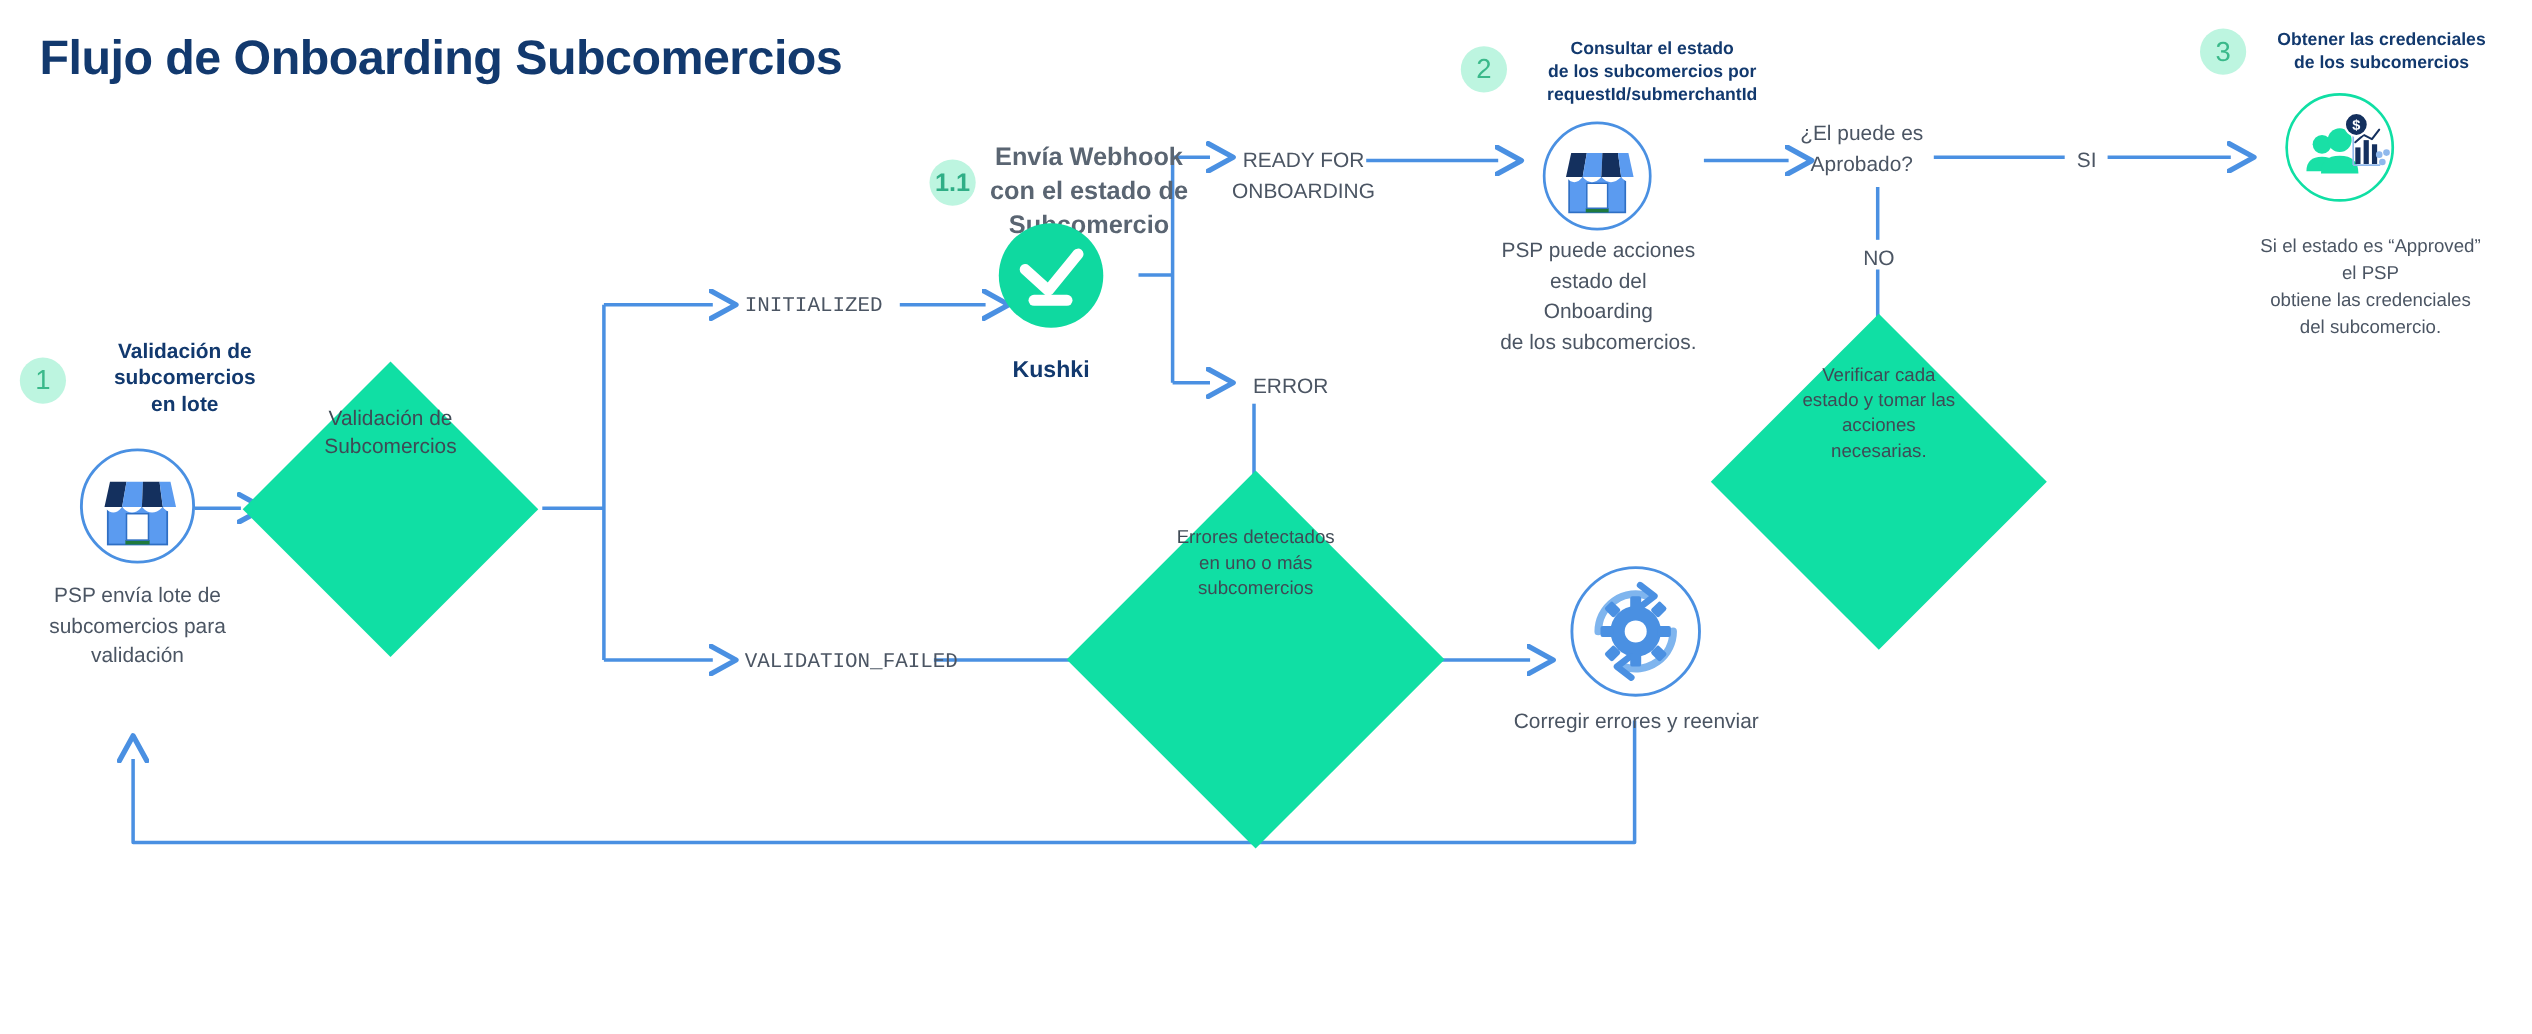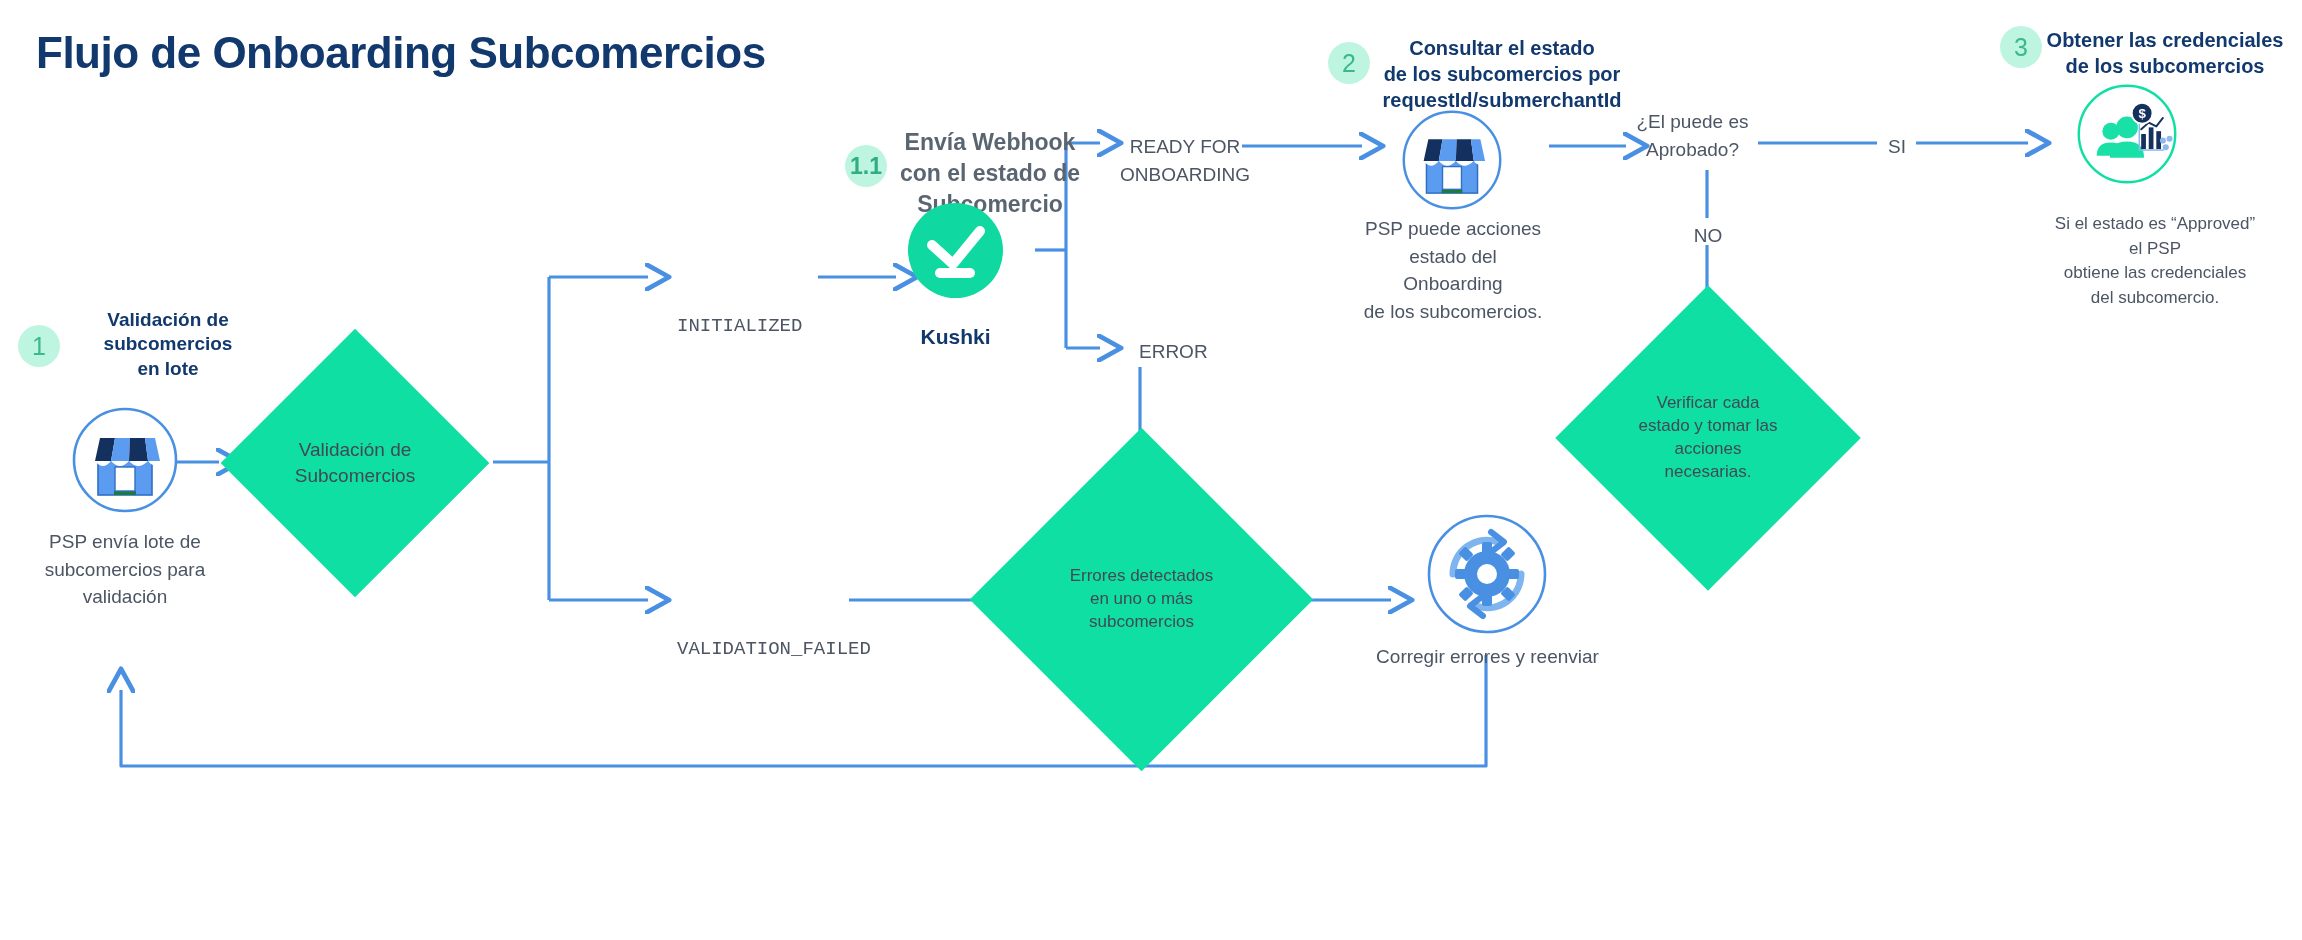--- a/index.html
+++ b/index.html
@@ -36,51 +36,50 @@
   }
   .step-badge.small { font-size: 23px; font-weight: bold; color: #2fae86; }
 
   .step-heading {
     color: #12396e;
     font-weight: bold;
     font-size: 19px;
     line-height: 1.28;
     text-align: center;
   }
-  .step-heading.tiny { font-size: 20px; line-height: 1.3; }
+  .step-heading.tiny { font-size: 16px; line-height: 1.3; }
 
   
   .caption {
     color: #4b5563;
     font-size: 19px;
     line-height: 1.45;
     text-align: center;
   }
   .caption.lg { font-size: 23px; color: #5a6572; line-height: 1.35; }
   .caption.sm { font-size: 17px; }
 
   
   .state-label {
     font-family: "Liberation Mono", monospace;
     font-size: 19px;
     color: #4b5563;
     white-space: nowrap;
-    margin-top: 48px;
   }
 
   
   .diamond-wrap { position: absolute; }
   .diamond-shape {
     position: absolute; inset: 0;
     background: #10dfa4;
     transform: rotate(45deg);
   }
   .diamond-text {
     position: absolute; inset: 0;
-    display: flex; align-items: center; justify-content: center;
+    display: flex; justify-content: center;
     text-align: center;
     color: #3f4a55;
     font-size: 19px;
     line-height: 1.35;
     padding: 0 6px;
   }
   .diamond-text.sm { font-size: 17px; }
 
   svg { display: block; overflow: visible; }
   #wires { position: absolute; left: 0; top: 0; width: 2302px; height: 940px; pointer-events: none; }

